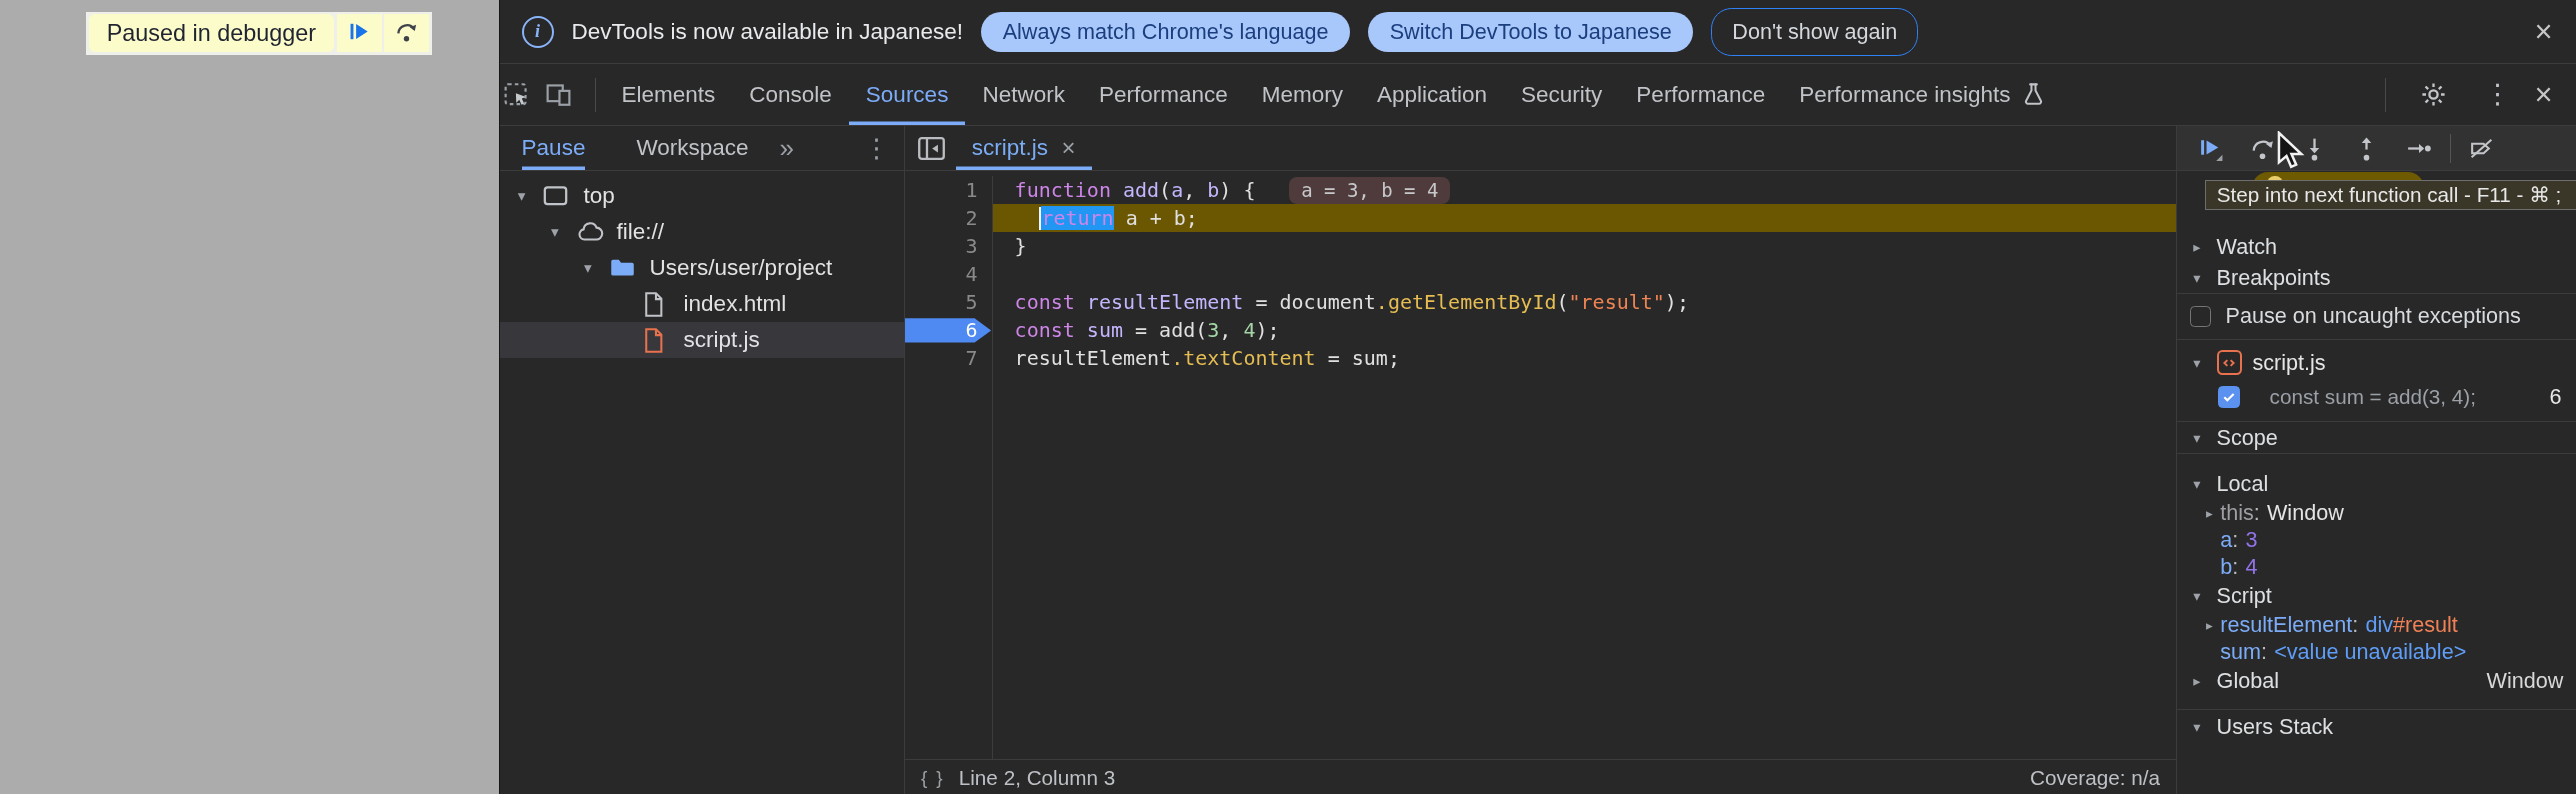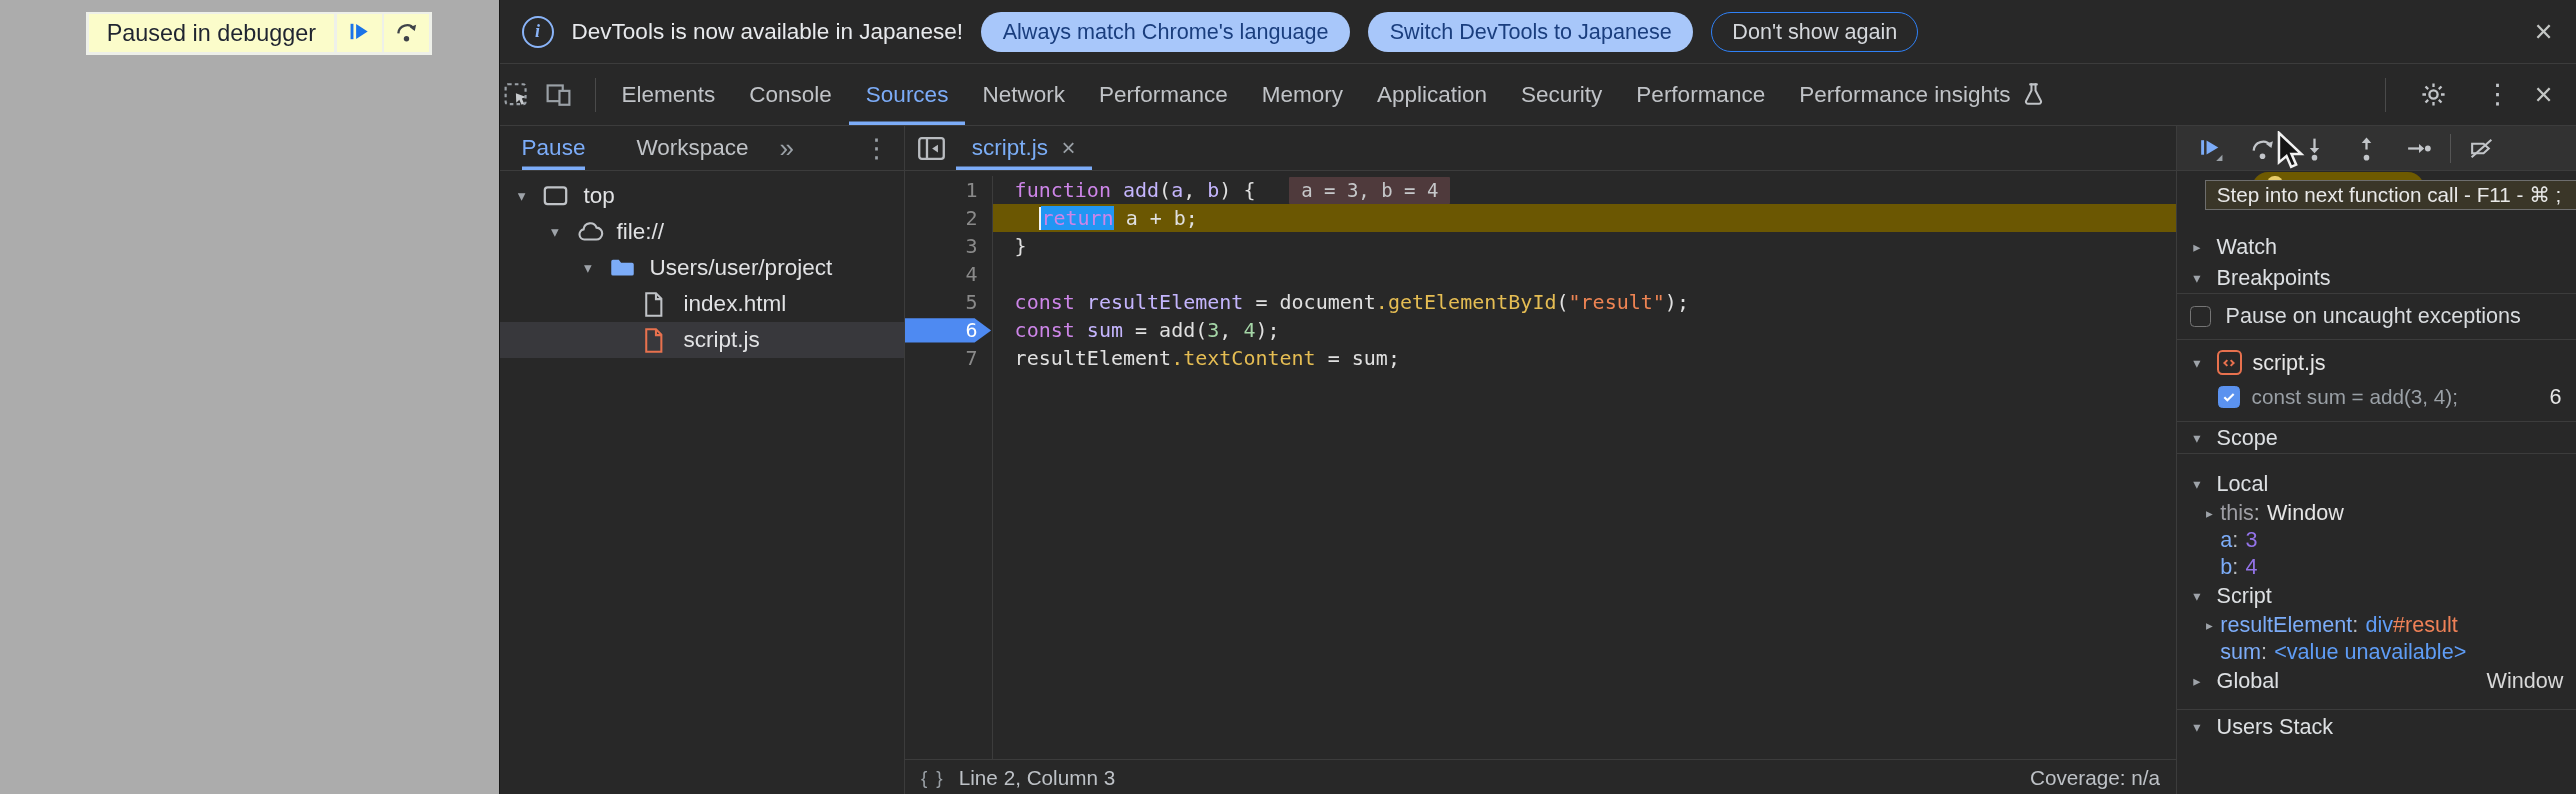--- a/index.html
+++ b/index.html
@@ -4,36 +4,36 @@
 <style>
   html,body{margin:0;padding:0;background:#808080;}
   .stage{position:relative;width:2576px;height:795px;background:#acacac;overflow:hidden;
          font-family:"Liberation Sans",sans-serif;-webkit-font-smoothing:antialiased;}
   .spacer{flex:1;}
 
   
   .paused-banner{position:absolute;left:86px;top:11.7px;height:43px;display:flex;gap:2.7px;
      background:#eef0e9;padding:2.7px;box-sizing:border-box;}
   .pb-cell{background:#fbfcca;display:flex;align-items:center;justify-content:center;}
-  .pb-text{padding:0 18px;font-size:23.4px;color:#1f2430;}
+  .pb-text{padding:0 18px;font-size:23.4px;color:#1f2430;border-radius:6px;}
   .pb-btn{width:45px;}
 
   
   .devtools{position:absolute;left:499px;top:0;right:0;bottom:0;background:#282828;color:#bdc1c6;
      border-left:0.9px solid #161616;display:flex;flex-direction:column;}
 
   
   .notif{flex:0 0 64px;display:flex;align-items:center;gap:18px;padding:0 21.6px;
      border-bottom:0.9px solid #3c3c3c;box-sizing:border-box;}
   .info-ic{width:28px;height:28px;border:2.7px solid #8ab4f8;border-radius:50%;color:#8ab4f8;
      display:flex;align-items:center;justify-content:center;font:italic bold 18px "Liberation Serif",serif;flex:0 0 28px;}
   .notif-msg{color:#e8eaed;font-size:22.5px;}
   .pill{height:40px;border:none;border-radius:20.7px;background:#a8c7fa;color:#1a3e7e;
      font-size:21.6px;font-family:inherit;padding:0 21.6px;font-weight:500;}
-  .ghost{height:40px;border:1.8px solid #2f81f7;border-radius:20.7px;background:transparent;
+  .ghost{height:48px;border:1.8px solid #2f81f7;border-radius:20.7px;background:transparent;
      color:#d5d8dc;font-size:21.6px;font-family:inherit;padding:0 20px;}
   .nx{color:#c4c7c5;font-size:31px;line-height:1;margin-right:1.8px;}
 
   
   .toolbar{flex:0 0 61px;display:flex;align-items:center;border-bottom:0.9px solid #3c3c3c;
      padding-left:0;box-sizing:border-box;}
   .tbicon{width:32px;height:32px;display:flex;align-items:center;justify-content:center;margin-right:10.8px;}
   .vsep{width:0.9px;height:34px;background:#4a4a4a;margin:0 9px;flex:0 0 0.9px;}
   #main-tabs{display:flex;height:61px;}
   .tab{height:61px;display:flex;align-items:center;gap:9px;padding:0 17px;font-size:22.5px;color:#c0c3c7;}
@@ -73,21 +73,21 @@
   .g-cell{height:28px;display:flex;align-items:center;justify-content:flex-end;
      padding-right:14.4px;color:#8a8a8a;font-size:20px;box-sizing:border-box;}
   .g-cell.bp{background:#4e8af2;color:#fff;clip-path:polygon(0 7%,80% 7%,99% 50%,80% 93%,0 93%);}
   .code-col{flex:1;min-width:0;}
   .c-line{height:28px;display:flex;align-items:center;padding-left:21.6px;white-space:pre;color:#e0e0e0;}
   .c-line.cur{background:#6b5702;}
   .tk-kw{color:#cd85e8;}.tk-fn{color:#c4b5fd;}.tk-prop{color:#e5bd53;}
   .tk-str{color:#ee8453;}.tk-num{color:#a5d6a7;}.tk-pl{color:#e0e0e0;}.tk-ind{color:#e0e0e0;}
   .tk-sel{background:#2196f3;}
   .caret{width:2.7px;height:23.4px;background:#f4f4f4;flex:0 0 2.7px;}
-  .badge{margin-left:34px;background:#4f3a3c;color:#c6c8ca;font-size:19px;padding:2.7px 11.7px;border-radius:1px;}
+  .badge{margin-left:34px;background:#4f3a3c;color:#c6c8ca;font-size:19px;padding:2.7px 11.7px;border-radius:8px;}
   .statusbar{flex:0 0 36px;border-top:0.9px solid #3c3c3c;display:flex;align-items:center;gap:14.4px;
      padding:0 16px;font-size:20.7px;color:#bdc1c6;box-sizing:border-box;}
   .braces{color:#9aa0a6;font-size:19px;letter-spacing:1.8px;}
 
   
   .dbg{flex:0 0 399px;width:399px;border-left:0.9px solid #3c3c3c;position:relative;
      display:flex;flex-direction:column;font-size:21.6px;box-sizing:content-box;}
   .dbg-toolbar{flex:0 0 44px;background:#323232;border-bottom:0.9px solid #3c3c3c;
      display:flex;align-items:center;padding-left:7.2px;box-sizing:border-box;}
   .dbtn{width:52px;height:44px;display:flex;align-items:center;justify-content:center;}
@@ -106,21 +106,21 @@
   .pane-b{border-bottom:0.9px solid #3c3c3c;}
   .bp-body{border-top:0.9px solid #3c3c3c;padding:6.3px 0 7.2px;}
   .chk-row{height:32px;display:flex;align-items:center;gap:14.4px;padding-left:12.6px;color:#d9dcdf;}
   .cbox{flex:0 0 21.6px;width:21.6px;height:21.6px;border:1.8px solid #757575;border-radius:4.5px;
      background:transparent;box-sizing:border-box;}
   .cbox.on{background:#5b92ef;border-color:#5b92ef;display:flex;align-items:center;justify-content:center;}
   .bp-group{border-top:0.9px solid #3c3c3c;padding:5.4px 0 7.2px;}
   .bpg-head{height:34px;display:flex;align-items:center;gap:10.8px;padding-left:10.8px;color:#e6e6e6;}
   .js-ic{flex:0 0 25px;width:25px;height:25px;border:2.2px solid #e8714e;border-radius:5.4px;
      display:flex;align-items:center;justify-content:center;box-sizing:border-box;}
-  .bp-entry{height:34px;display:flex;align-items:center;gap:12px;padding:0 14.4px 0 41px;}
+  .bp-entry{height:34px;display:flex;align-items:center;gap:30px;padding:0 14.4px 0 41px;}
   .bp-code{color:#9aa0a6;font-size:20.7px;flex:1;}
   .bp-line{color:#e6e6e6;}
   .scope-gap{height:14.4px;}
   .srow{height:27px;display:flex;align-items:center;padding-left:21.6px;font-size:21.6px;}
   .tri3{flex:0 0 21.6px;width:21.6px;text-align:center;color:#9ea3a9;font-size:13.5px;}
   .n-blue{color:#7cacf8;}.n-muted{color:#9e9ea4;}
   .colon{color:#b9bcbe;margin-right:7.2px;}
   .v-plain{color:#e4e4e4;}.v-violet{color:#9373e8;}.v-blue{color:#5f9df6;}.v-orange{color:#ef8157;}
   .right-val{margin-left:auto;color:#d8d8d8;}
   .cs-head{margin-top:12.6px;height:34px;border-top:0.9px solid #3c3c3c;}

